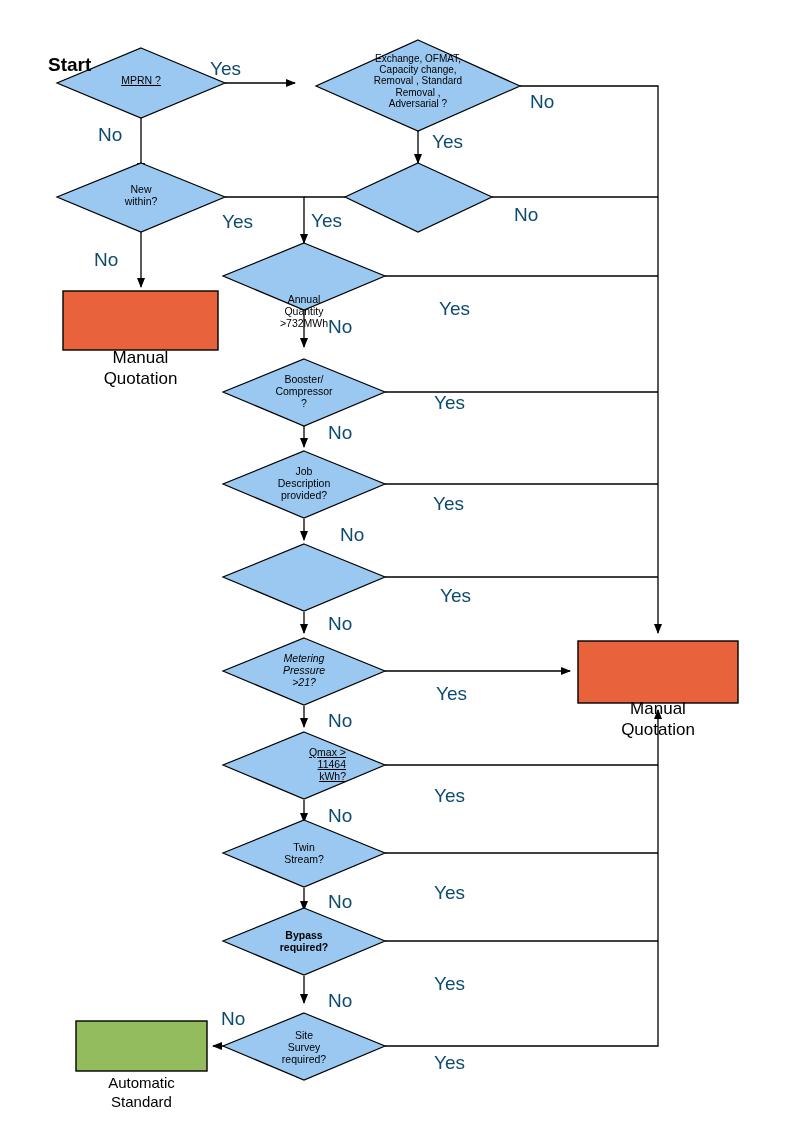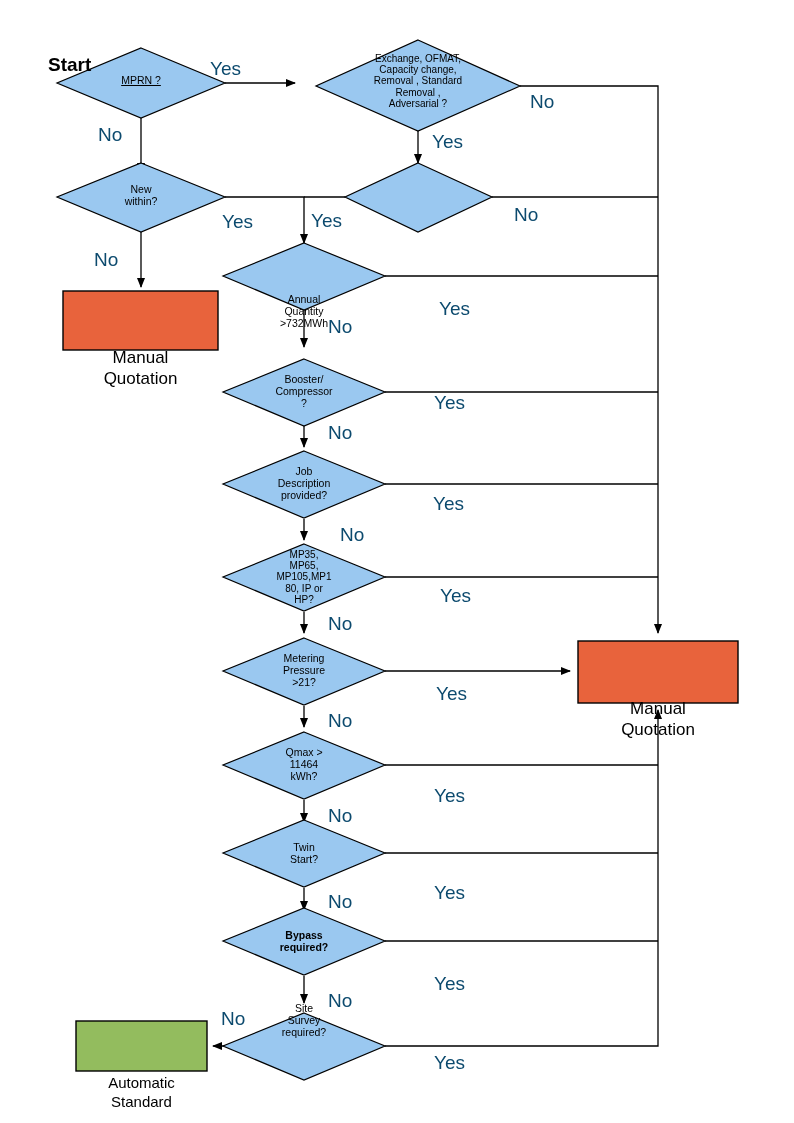--- a/index.html
+++ b/index.html
@@ -149,36 +149,31 @@
 within?</div>
   <div class="node-label diamond-label" style="left:254px; top:258px; width:100px;margin-top:36px;">Annual
 Quantity
 &gt;732MWh</div>
   <div class="node-label diamond-label" style="left:252px; top:466px; width:104px;">Job
 Description
 provided?</div>
   <div class="node-label diamond-label" style="left:250px; top:374px; width:108px;">Booster/
 Compressor
 ?</div>
-  <div class="node-label diamond-label small" style="left:258px; top:549px; width:92px;">MP35,
-MP65,
-MP105,MP1
-80, IP or
-HP?</div>
-  <div class="node-label diamond-label" style="left:254px; top:653px; width:100px;">Metering
+  <div class="node-label diamond-label" style="left:254px; top:653px; width:100px;font-style:italic;">Metering
 Pressure
 &gt;21?</div>
-  <div class="node-label diamond-label" style="left:262px; top:747px; width:84px; text-align:center;">Qmax &gt;
+  <div class="node-label diamond-label" style="left:262px; top:747px; width:84px; text-align:right;text-decoration:underline;">Qmax &gt;
 11464
 kWh?</div>
   <div class="node-label diamond-label" style="left:256px; top:842px; width:96px;">Twin
-Start?</div>
+Stream?</div>
   <div class="node-label diamond-label" style="left:252px; top:930px; width:104px;font-weight:bold;">Bypass
 required?</div>
-  <div class="node-label diamond-label" style="left:256px; top:1003px; width:96px;">Site
+  <div class="node-label diamond-label" style="left:256px; top:1030px; width:96px;">Site
 Survey
 required?</div>
 
   <div class="node-label box-label" style="left:63px; top:299px; width:155px;">Manual
 Quotation</div>
   <div class="node-label box-label" style="left:578px; top:650px; width:160px;">Manual
 Quotation</div>
   <div class="node-label box-label" style="left:76px; top:1026px; width:131px; font-size:15px;">Automatic
 Standard</div>
 

